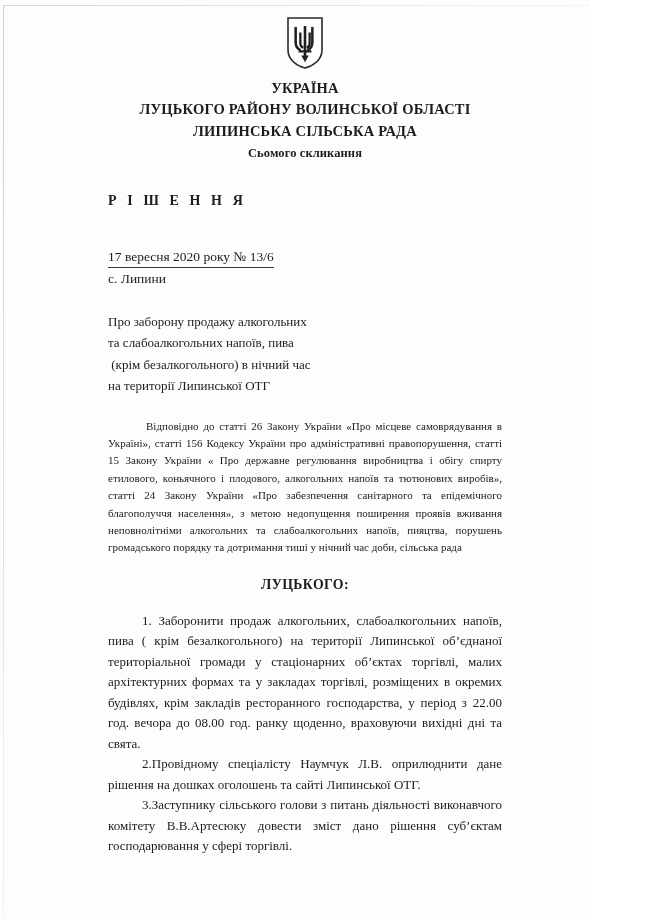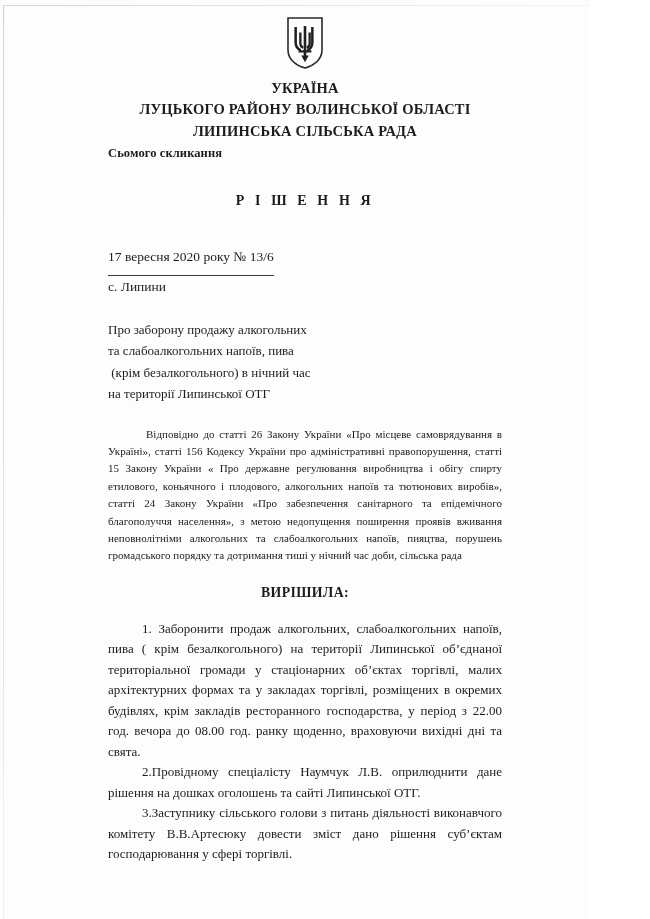--- a/index.html
+++ b/index.html
@@ -56,44 +56,43 @@
   .header {
     text-align: center;
     font-weight: bold;
     font-size: 14.5px;
     line-height: 1.47;
     letter-spacing: 0.2px;
     margin-top: 4px;
   }
   .header .h-line { white-space: nowrap; }
   .convocation {
-    text-align: left;
+    text-align: center;
     font-weight: bold;
     font-size: 12.5px;
     margin-top: 4px;
     letter-spacing: 0.1px;
   }
   .decision-title {
-    text-align: center;
     font-weight: bold;
     font-size: 14px;
     letter-spacing: 3.6px;
     margin-top: 32px;
   }
 
   
   .datebox {
     margin-top: 38px;
     font-size: 13.5px;
     line-height: 1.5;
   }
   .datebox .dline {
     display: inline-block;
     border-bottom: 1px solid #3a3a3a;
-    padding-bottom: 8px;
+    padding-bottom: 0px;
   }
   .datebox .place { display: block; margin-top: 1px; }
 
   
   .subject {
     margin-top: 22px;
     font-size: 13px;
     line-height: 1.62;
   }
   .subject div { white-space: pre; }
@@ -161,20 +160,20 @@
 
     <div class="subject">
       <div>Про заборону продажу алкогольних</div>
       <div>та слабоалкогольних напоїв, пива</div>
       <div> (крім безалкогольного) в нічний час</div>
       <div>на території Липинської ОТГ</div>
     </div>
 
     <div class="para">Відповідно до статті 26 Закону України «Про місцеве самоврядування в Україні», статті 156 Кодексу України про адміністративні правопорушення, статті 15  Закону України « Про державне регулювання виробництва і обігу спирту етилового, коньячного і плодового, алкогольних напоїв та тютюнових виробів», статті 24 Закону України «Про забезпечення санітарного та епідемічного благополуччя населення»,  з метою недопущення поширення проявів вживання неповнолітніми алкогольних та слабоалкогольних напоїв, пияцтва, порушень громадського порядку та дотримання тиші у нічний час доби,  сільська рада</div>
 
-    <div class="resolved">ВИРІШИЛА:</div>
+    <div class="resolved">ЛУЦЬКОГО:</div>
 
     <div class="item first">1. Заборонити продаж алкогольних, слабоалкогольних напоїв,  пива ( крім безалкогольного) на території Липинської  об’єднаної територіальної громади у стаціонарних об’єктах торгівлі, малих архітектурних формах та у закладах торгівлі, розміщених в окремих будівлях, крім закладів ресторанного господарства, у період з 22.00 год. вечора до 08.00 год. ранку щоденно, враховуючи вихідні дні та свята.</div>
     <div class="item">2.Провідному спеціалісту Наумчук Л.В. оприлюднити  дане рішення на дошках оголошень та сайті Липинської ОТГ.</div>
     <div class="item">3.Заступнику сільського голови з питань діяльності виконавчого комітету В.В.Артесюку довести зміст дано рішення суб’єктам господарювання у сфері торгівлі.</div>
 
   </div>
 </div>
 
 </body></html>

